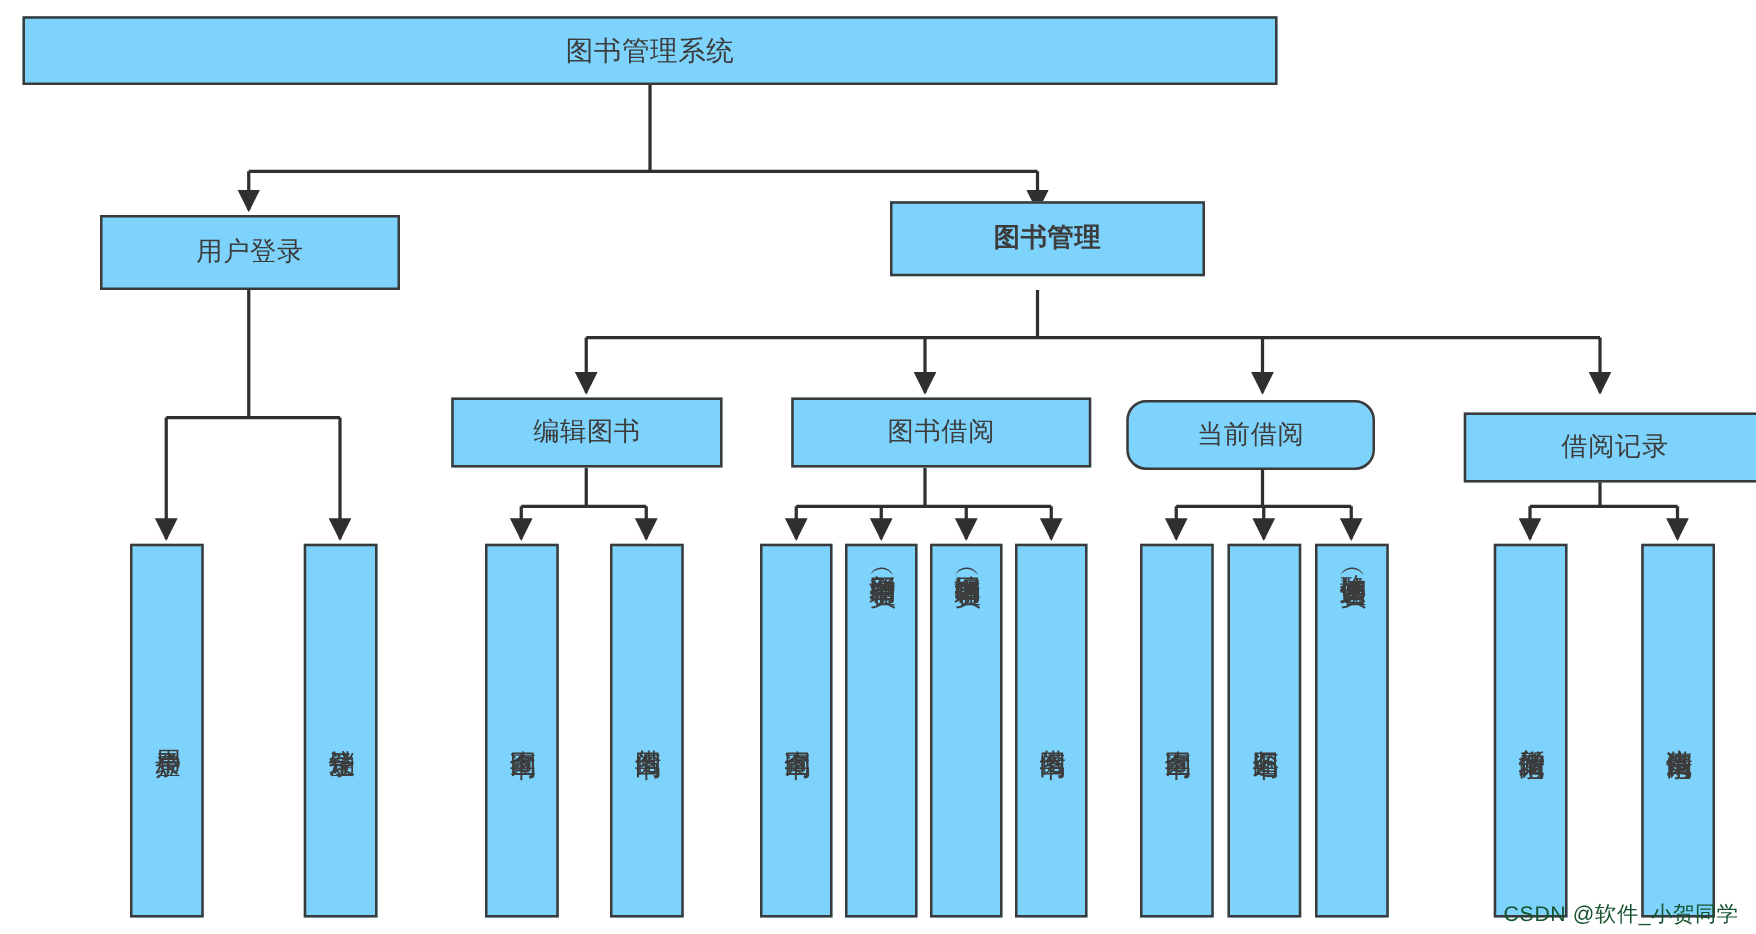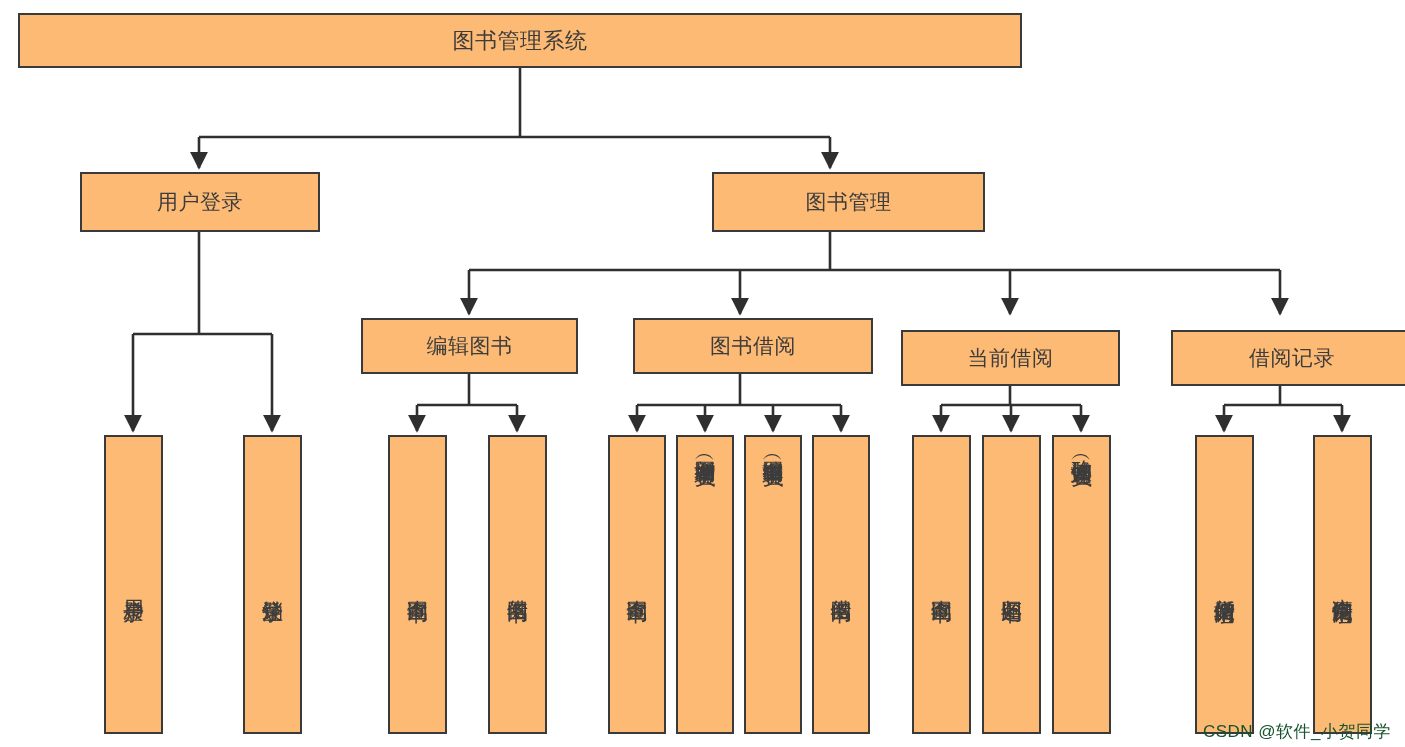--- a/index.html
+++ b/index.html
@@ -23,21 +23,21 @@
     left: 0;
     top: 0;
     width: 1405px;
     height: 747px;
     pointer-events: none;
   }
   .node {
     position: absolute;
     box-sizing: border-box;
     border: 2px solid #3a3a3a;
-    background: #fdba74;
+    background: #7dd3fc;
     display: flex;
     align-items: center;
     justify-content: center;
     color: #3c3c3c;
     z-index: 2;
   }
   .node .label {
     display: block;
     text-align: center;
     line-height: 1.18;
@@ -140,33 +140,33 @@
   </svg>
 
   <div class="node horiz root" style="left:18px; top:13px; width:1004px; height:55px;">
     <span class="label">图书管理系统</span>
   </div>
 
   <div class="node horiz" style="left:80px; top:172px; width:240px; height:60px;">
     <span class="label">用户登录</span>
   </div>
 
-  <div class="node horiz" style="left:712px; top:172px; width:273px; height:60px;">
+  <div class="node horiz" style="left:712px; top:161px; width:252px; height:60px;font-weight:bold;">
     <span class="label">图书管理</span>
   </div>
 
   <div class="node horiz" style="left:361px; top:318px; width:217px; height:56px;">
     <span class="label">编辑图书</span>
   </div>
 
   <div class="node horiz" style="left:633px; top:318px; width:240px; height:56px;">
     <span class="label">图书借阅</span>
   </div>
 
-  <div class="node horiz" style="left:901px; top:330px; width:219px; height:56px;">
+  <div class="node horiz" style="left:901px; top:320px; width:199px; height:56px;border-radius:16px;">
     <span class="label">当前借阅</span>
   </div>
 
   <div class="node horiz" style="left:1171px; top:330px; width:242px; height:56px;">
     <span class="label">借阅记录</span>
   </div>
 
   <div class="node vert center" style="left:104px; top:435px; width:59px; height:299px;">
     <span class="label">用户登录</span>
   </div>

